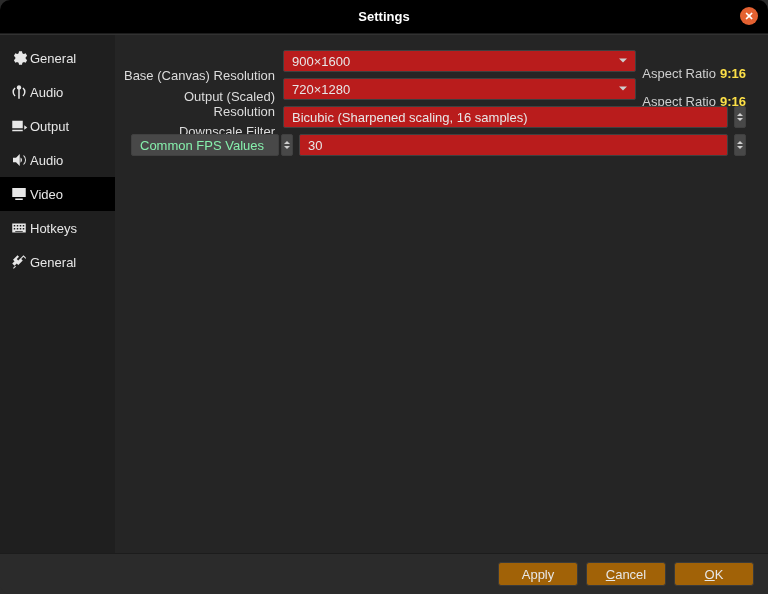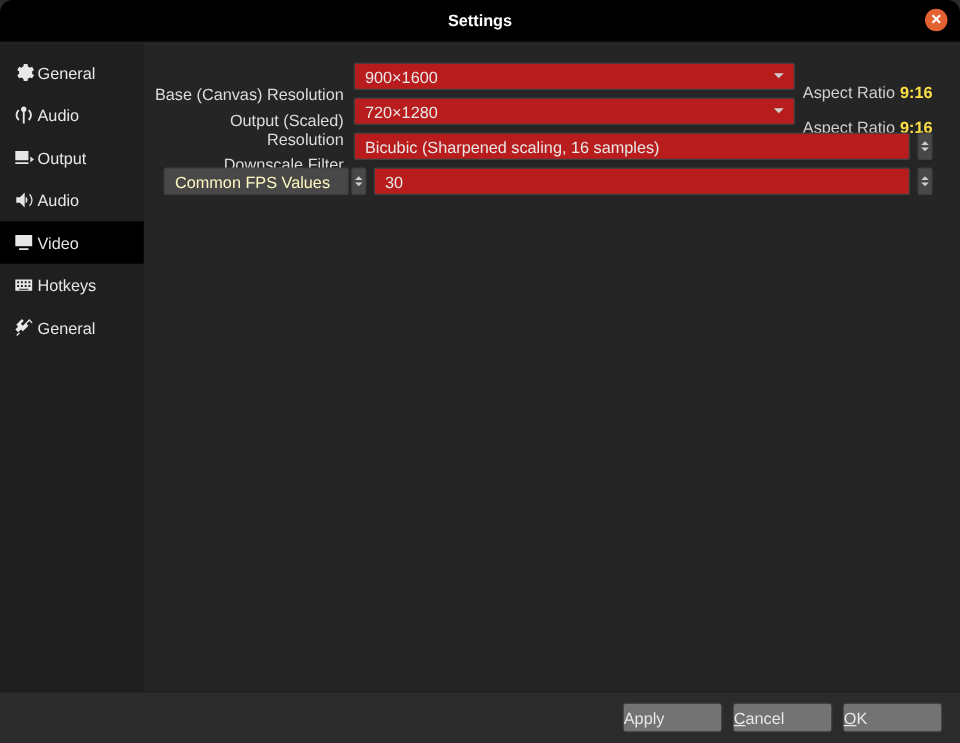--- a/index.html
+++ b/index.html
@@ -97,39 +97,39 @@
   .stepper::before { border-bottom-color: #cfcfcf; }
   .stepper::after  { border-top-color: #cfcfcf; }
   .aspect { color: #cfcfcf; display: flex; align-items: center; gap: 4px; white-space: nowrap; margin-top: 24px; }
   .aspect .val { font-weight: 700; color: #fde047; }
   .fps-label-field {
     width: 148px; flex: none;
     height: 22px;
     background: #484848;
     border: 1px solid #404040;
     border-radius: 2px;
-    color: #fef9c3;
+    color: #86efac;
     padding-left: 8px;
     display: flex; align-items: center;
     margin-left: 8px;
   }
   
   .footer {
     height: 40px;
     display: flex; align-items: center; justify-content: flex-end;
     gap: 8px; padding-right: 14px;
     background: #2b2b2b;
   }
   .btn {
     min-width: 80px; height: 24px;
-    background: #737373;
+    background: #a16207;
     border: 1px solid #3a3a3a;
     border-radius: 3px;
     color: #e7e7e7;
-    display: flex; align-items: center; justify-content: flex-start;
+    display: flex; align-items: center; justify-content: center;
     cursor: pointer;
   }
   .btn .mn { text-decoration: underline; }
 </style>
 </head>
 <body>
 
 <div class="titlebar">
   <span class="title">Settings</span>
   <div class="close-btn">

